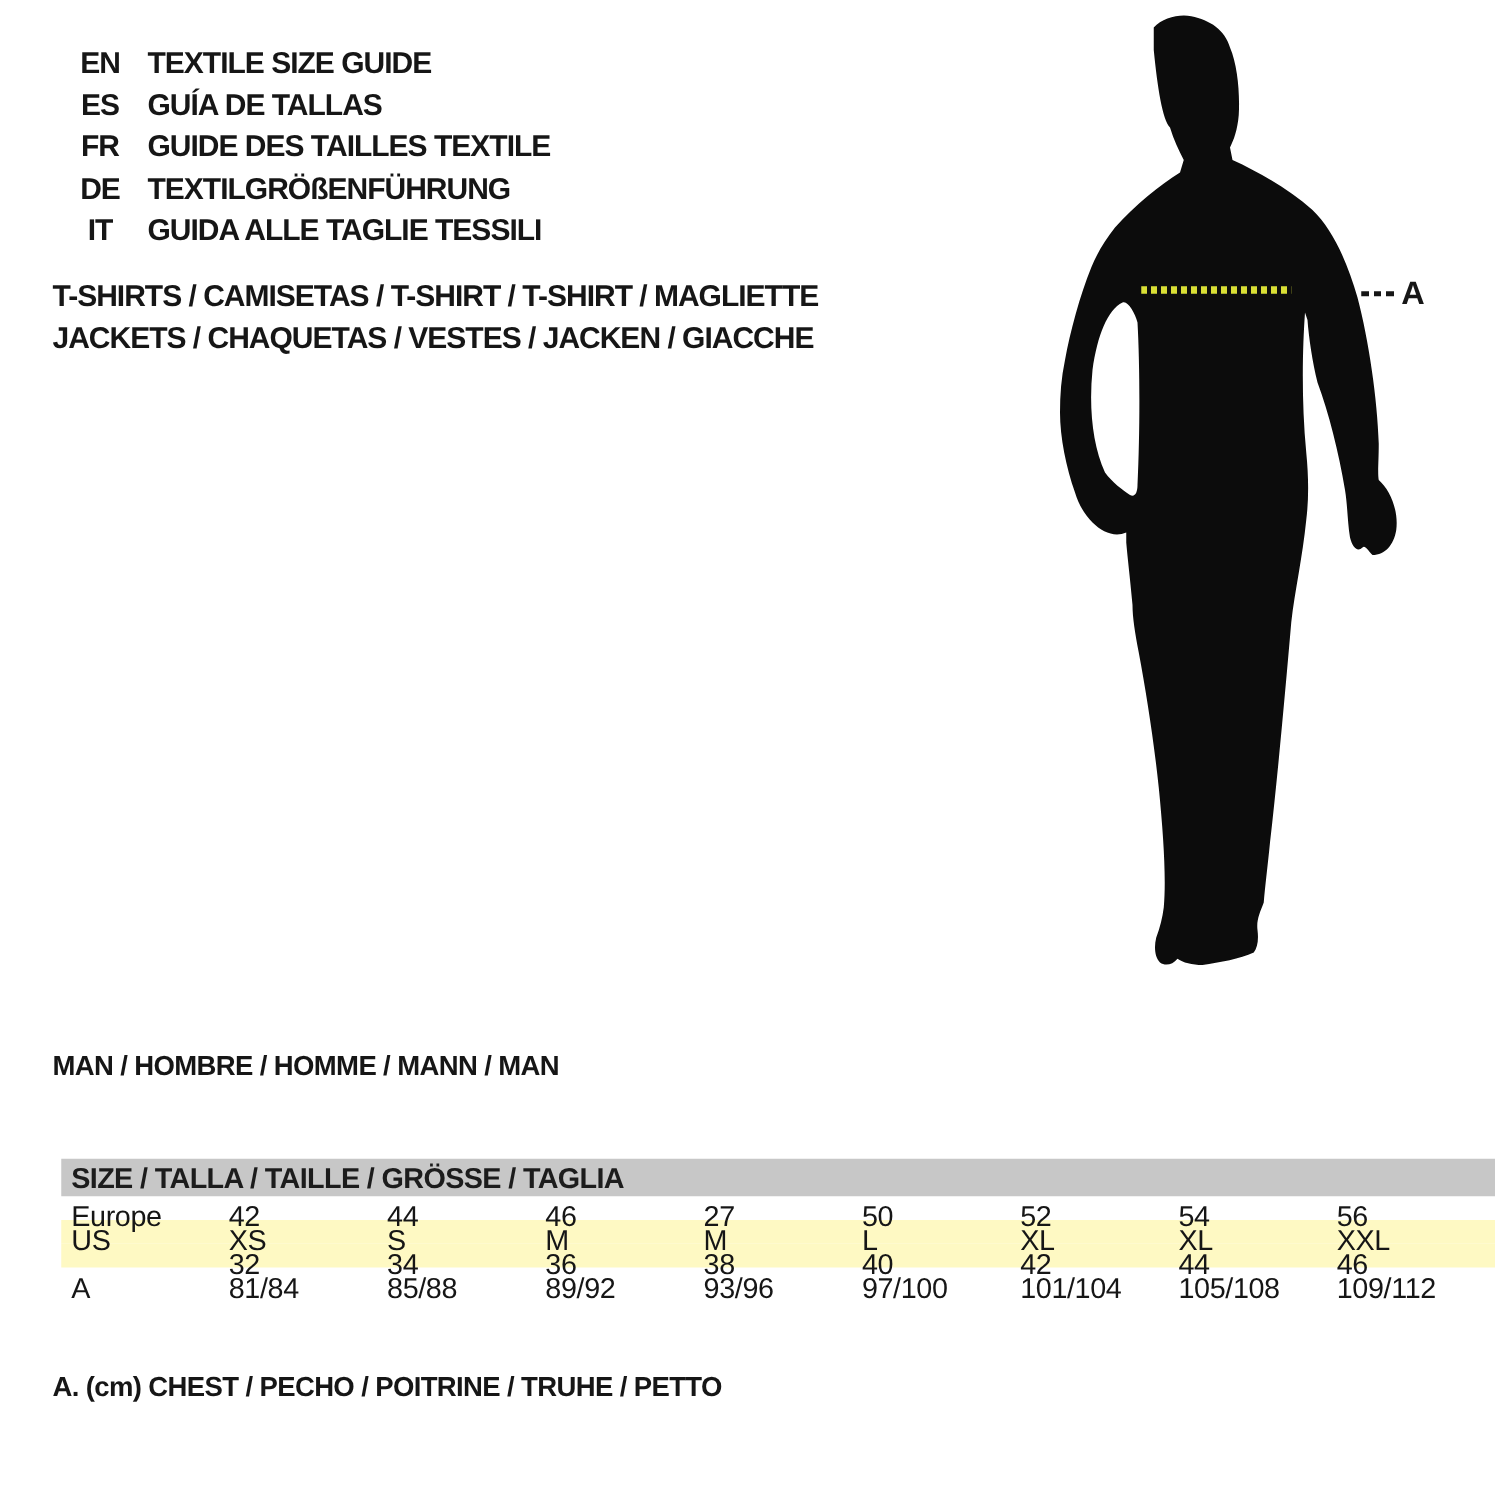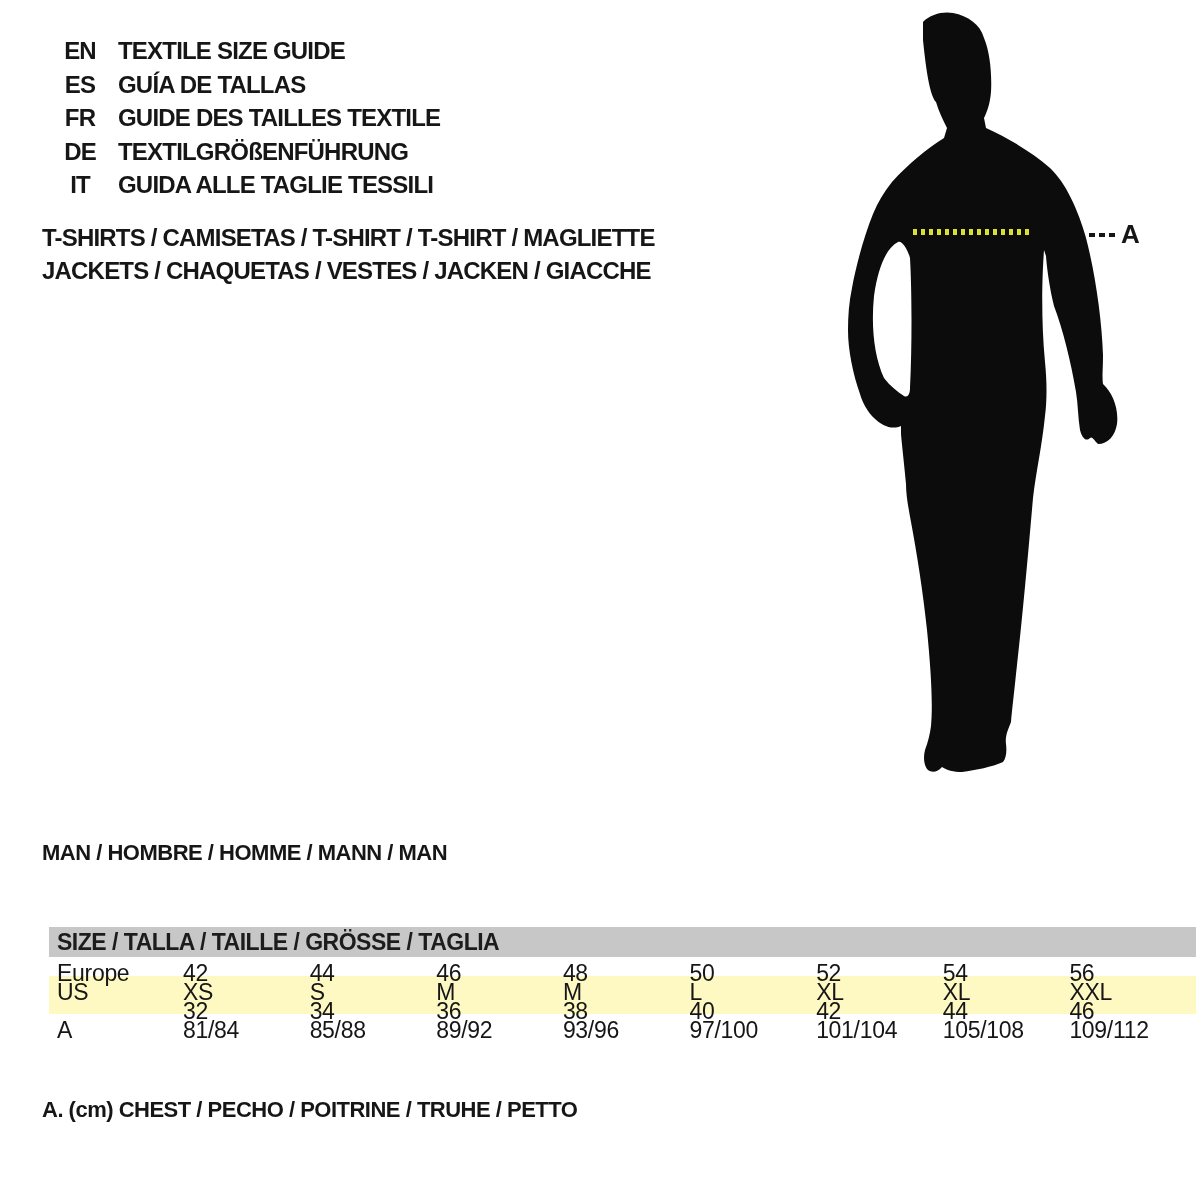--- a/index.html
+++ b/index.html
@@ -141,21 +141,21 @@
   <div class="section-title">MAN / HOMBRE / HOMME / MANN / MAN</div>
 
   <div class="size-table">
     <div class="table-header">SIZE / TALLA / TAILLE / GRÖSSE / TAGLIA</div>
 
     <div class="t-row">
       <span class="row-label">Europe</span>
       <span class="t-cell">42</span>
       <span class="t-cell">44</span>
       <span class="t-cell">46</span>
-      <span class="t-cell">48</span>
+      <span class="t-cell">27</span>
       <span class="t-cell">50</span>
       <span class="t-cell">52</span>
       <span class="t-cell">54</span>
       <span class="t-cell">56</span>
     </div>
 
     <div class="t-row stripe">
       <span class="row-label">US</span>
       <span class="t-cell">XS</span>
       <span class="t-cell">S</span>

